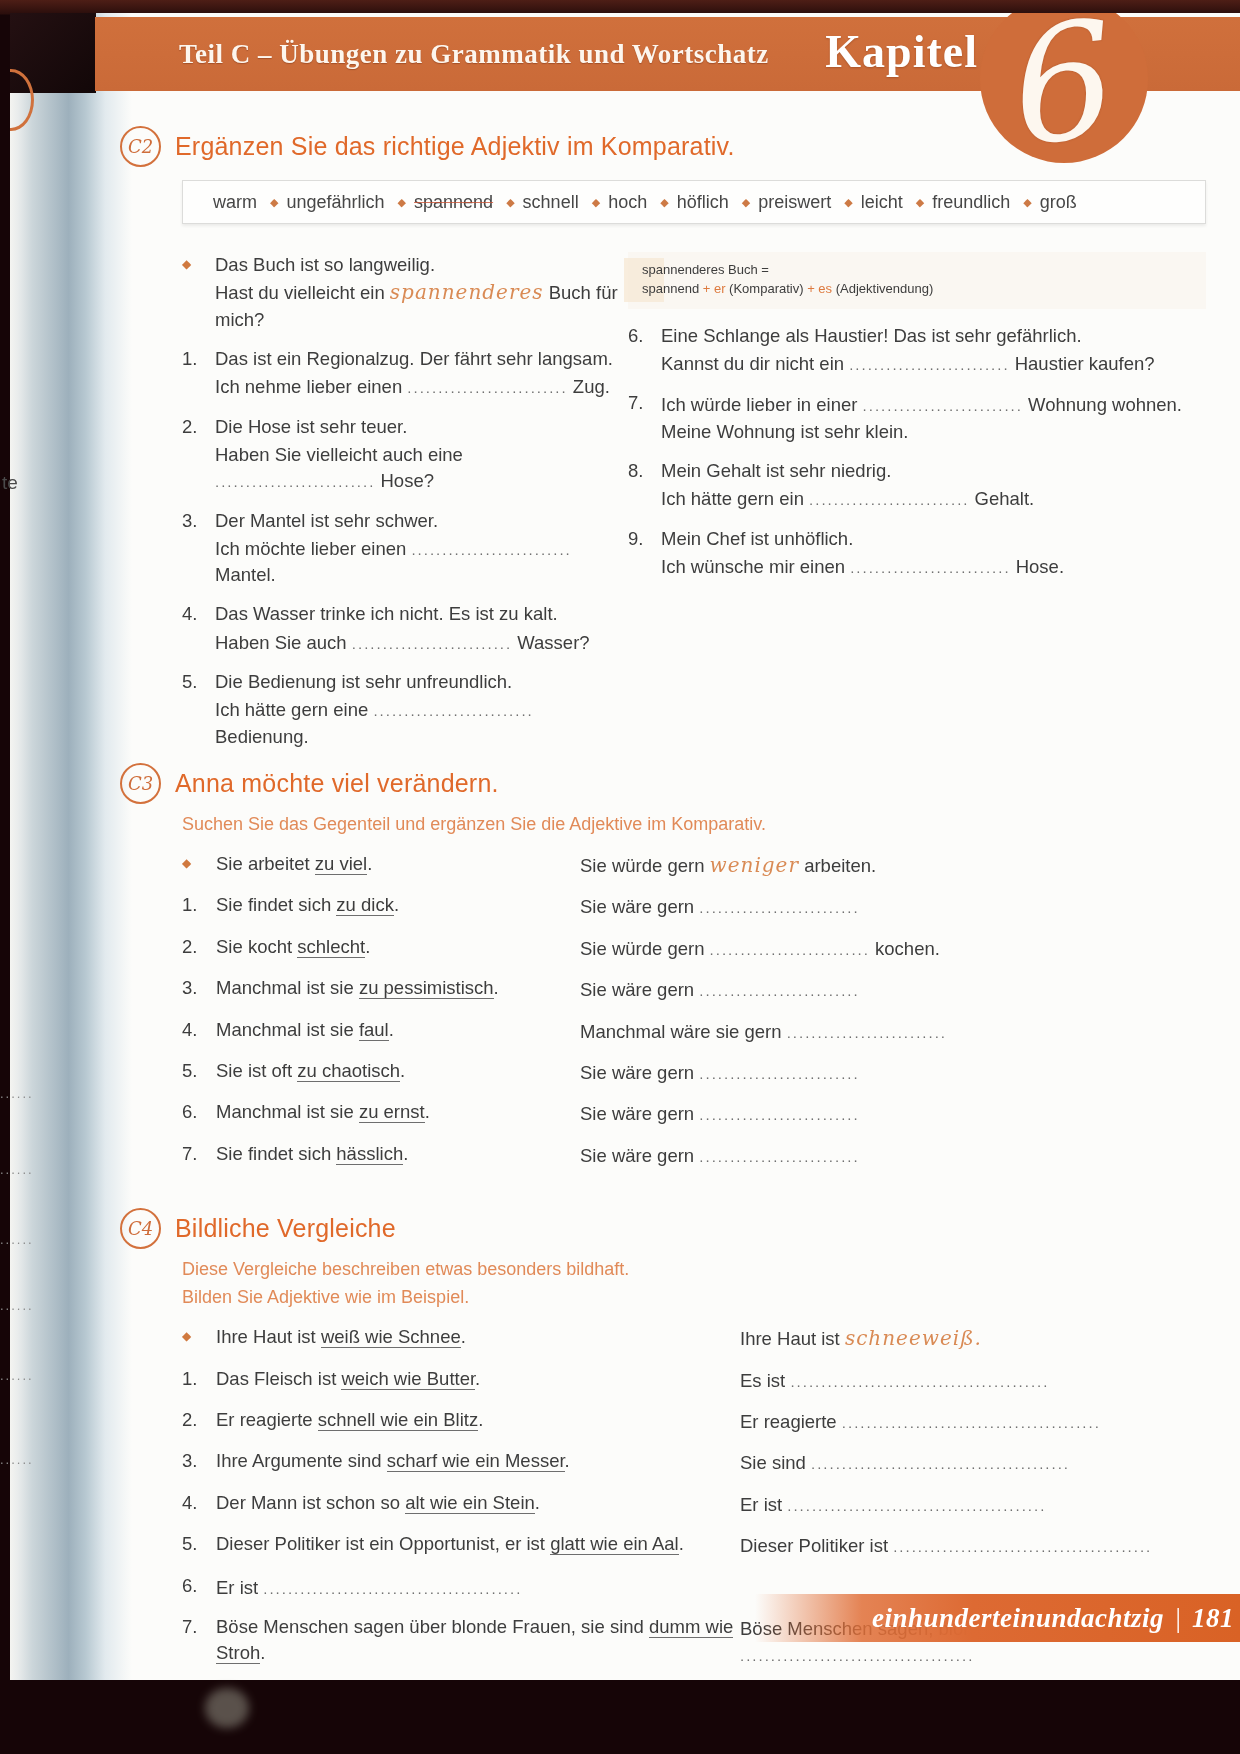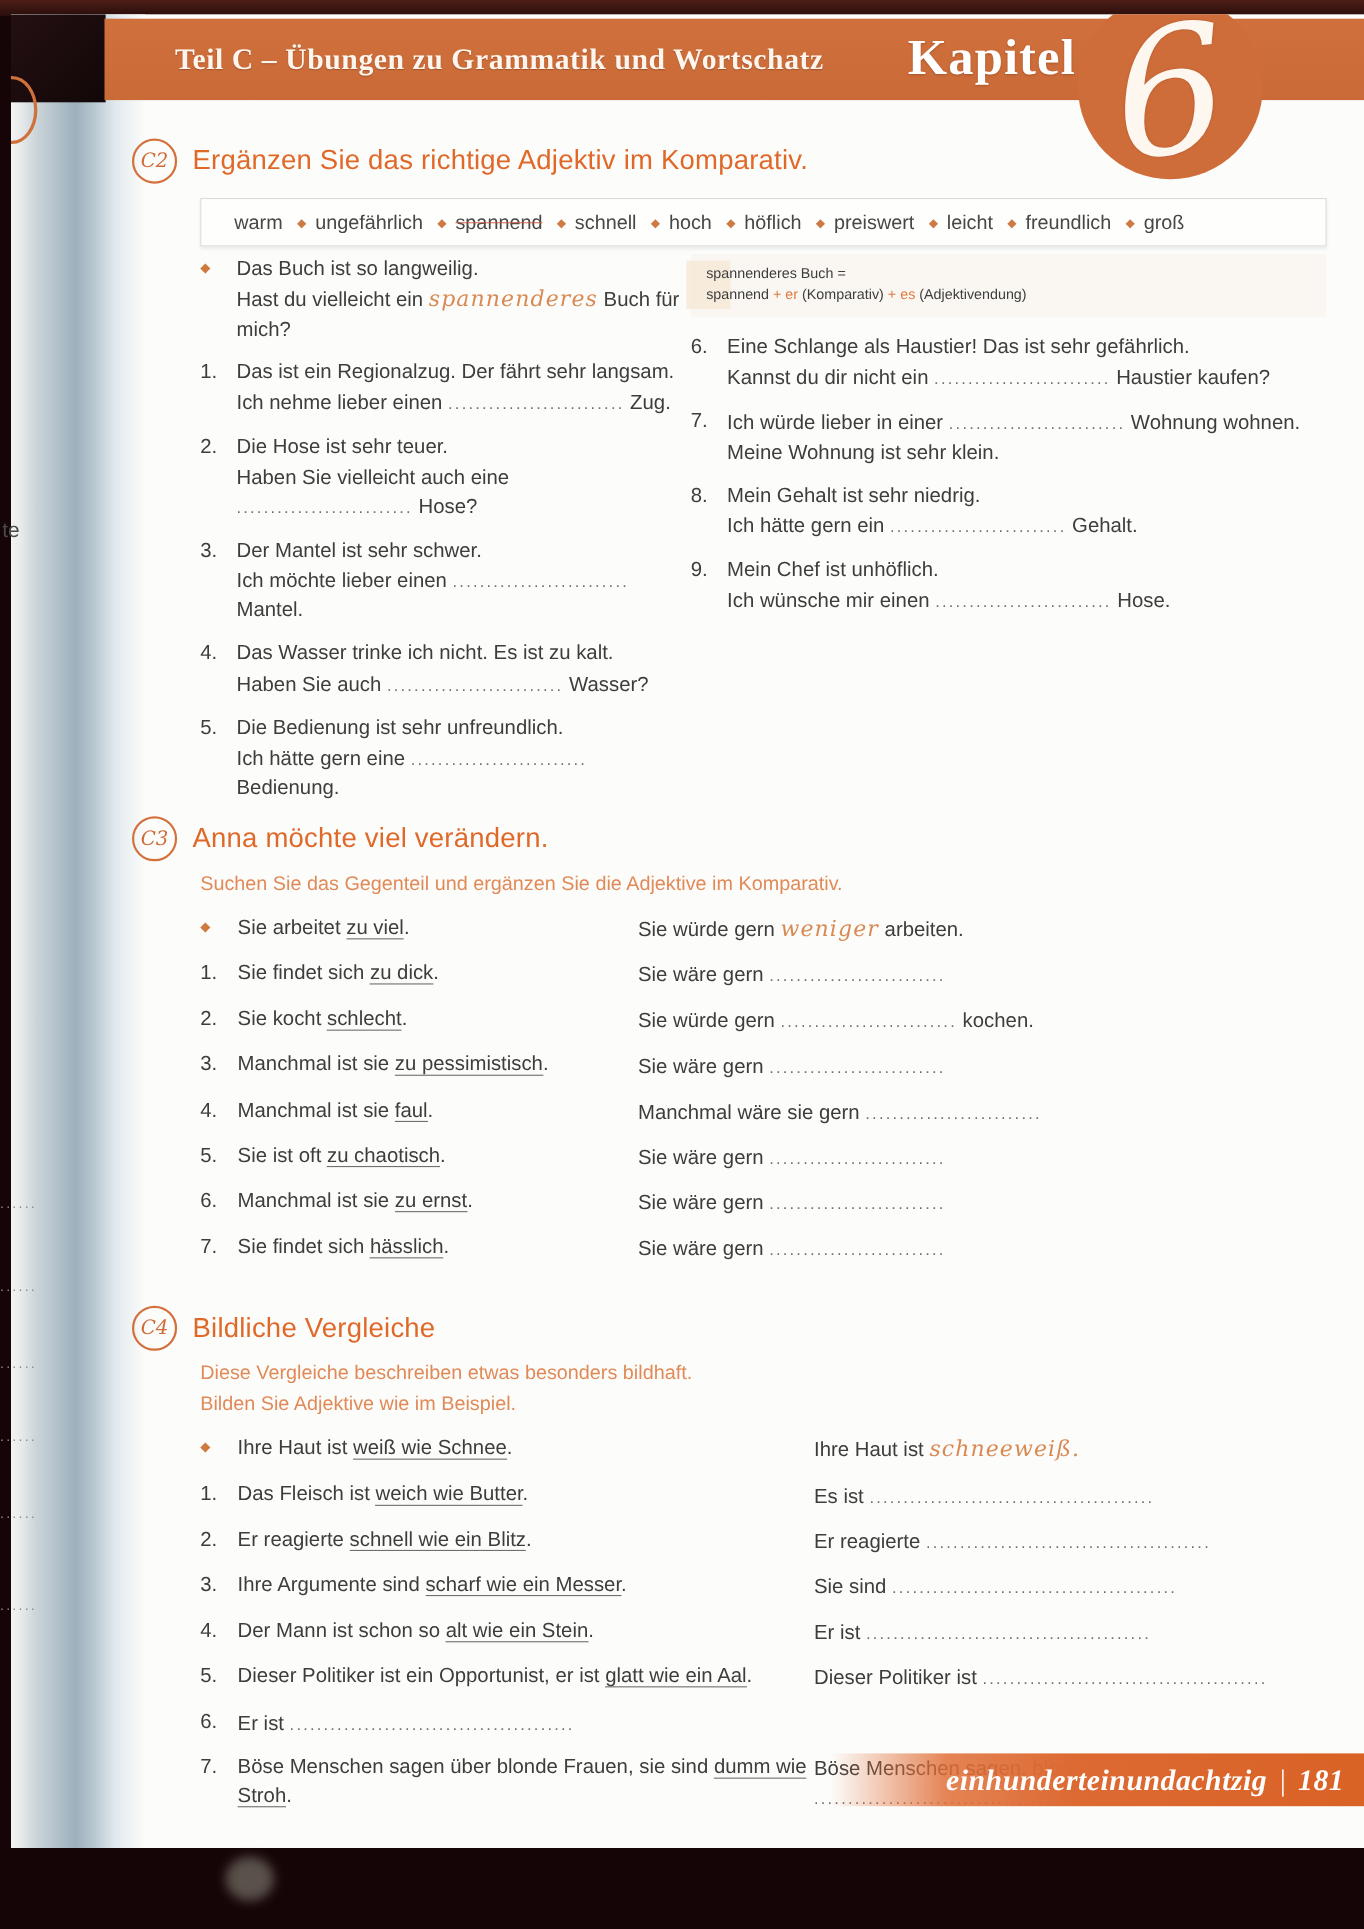--- a/index.html
+++ b/index.html
@@ -8,39 +8,39 @@
     background:linear-gradient(180deg,#4e1e16 0%,#2a0e0c 14px,#160507 15px,#160507 100%);
     font-family:"Liberation Sans",sans-serif;color:#3d3d3d;
   }
   
   .page{position:absolute;left:10px;top:13px;width:1230px;height:1667px;background:#fcfcfa;overflow:hidden;}
   .curl{position:absolute;left:0;top:0;width:122px;height:100%;
     background:linear-gradient(90deg,#f4f4f1 0px,#e9ecec 8px,#ccd6da 22px,#9db0bc 48%,#b7c8d1 62%,#e2eaee 78%,#fcfcfa 100%);}
   .dark-corner{position:absolute;left:0;top:0;width:86px;height:80px;background:linear-gradient(135deg,#241012,#120708);}
   
   .banner{position:absolute;left:85px;top:4px;right:0;height:74px;background:linear-gradient(180deg,#d0703c,#ca6a38);display:flex;align-items:center;}
-  .banner-title{font-family:"Liberation Serif",serif;font-weight:bold;color:#fdf6ee;font-size:27px;padding-left:64px;letter-spacing:.5px;text-shadow:0 1px 1px rgba(90,30,10,.35);}
+  .banner-title{font-family:"Liberation Serif",serif;font-weight:bold;color:#fdf6ee;font-size:27px;padding-left:48px;letter-spacing:.5px;text-shadow:0 1px 1px rgba(90,30,10,.35);margin-left:36px;}
   .kapitel{position:absolute;right:262px;top:12px;font-family:"Liberation Serif",serif;font-weight:bold;color:#fff;font-size:46px;letter-spacing:1px;text-shadow:0 1px 2px rgba(90,30,10,.3);}
   .six-blob{position:absolute;right:92px;top:-18px;width:168px;height:168px;border-radius:50%;background:#cf6d3a;display:flex;align-items:center;justify-content:center;}
   .six{font-family:"DejaVu Serif",serif;font-style:italic;font-size:160px;line-height:1;color:#fdf7ef;transform:rotate(-6deg);margin-top:10px;text-shadow:0 0 2px rgba(120,50,20,.4);}
   .edge-circle{position:absolute;left:-22px;top:56px;width:40px;height:56px;border:3px solid #d0713c;border-radius:50%;background:transparent;}
   
   .content{position:absolute;left:120px;top:126px;right:34px;}
   .sec{position:relative;}
   .sec-c2{min-height:574px;}
   .sec-c3{min-height:445px;}
   .sec-header{display:flex;align-items:center;gap:14px;}
   .badge{width:37px;height:37px;border:2.5px solid #d3713c;border-radius:50%;flex:0 0 37px;
     display:flex;align-items:center;justify-content:center;
     font-family:"DejaVu Serif",serif;font-style:italic;font-size:18px;color:#cf6d3a;}
   .sec-title{font-size:25px;color:#e0692a;letter-spacing:.2px;}
   .sec-sub{margin-left:62px;margin-top:7px;font-size:18px;color:#e18a58;line-height:1.45;}
   .sec-body{margin-left:62px;}
   
-  .wordbank{margin-top:13px;margin-bottom:7px;background:#fefefd;border:1px solid #dcdcda;box-shadow:0 2px 3px rgba(0,0,0,.07);
+  .wordbank{margin-top:13px;margin-bottom:28px;background:#fefefd;border:1px solid #dcdcda;box-shadow:0 2px 3px rgba(0,0,0,.07);
     height:42px;line-height:42px;padding:0 14px;font-size:18px;color:#474747;white-space:nowrap;}
   .wb-sep{color:#cd7a45;font-size:11px;margin:0 8px;vertical-align:2px;}
   .wb-word.struck{text-decoration:line-through;text-decoration-color:rgba(205,85,55,.8);}
   
   .c2-cols{display:flex;align-items:flex-start;}
   .c2-left{width:446px;flex:0 0 446px;}
   .c2-right{flex:1;min-width:0;}
   .c2-item{display:flex;margin-bottom:13px;line-height:1.42;font-size:18.5px;}
   .c2-item .num{flex:0 0 33px;}
   .c2-item .itxt{flex:1;min-width:0;}
@@ -54,21 +54,21 @@
   .rows{margin-top:14px;}
   .row{display:grid;margin-bottom:13px;line-height:1.42;font-size:18.5px;}
   .rows-c3 .row{grid-template-columns:34px 364px 1fr;}
   .rows-c4 .row{grid-template-columns:34px 524px 1fr;}
   .u{border-bottom:1.5px solid #6e6e6e;}
   .dots{color:#707070;letter-spacing:2px;font-size:15px;white-space:nowrap;}
   .hw{font-family:"DejaVu Serif",serif;font-style:italic;color:#d98a54;font-size:20px;letter-spacing:1px;}
   
   .footer-bar{position:absolute;left:755px;right:0;top:1594px;height:48px;
     background:linear-gradient(90deg,rgba(224,110,55,0) 0%,rgba(224,110,55,.85) 22%,#dd6a33 45%,#d96225 100%);
-    display:flex;align-items:center;justify-content:flex-end;padding-right:18px;box-sizing:border-box;}
+    display:flex;align-items:center;justify-content:flex-end;padding-right:6px;box-sizing:border-box;}
   .footer-text{font-family:"Liberation Serif",serif;font-weight:bold;font-style:italic;color:#fff;font-size:27px;letter-spacing:.5px;white-space:nowrap;}
   .footer-text .sep{margin:0 10px;font-weight:normal;}
   
   .blob{position:absolute;left:205px;top:1688px;width:44px;height:40px;border-radius:50%;background:#6b645c;filter:blur(5px);opacity:.8;}
   
   .frag-te{position:absolute;left:2px;top:472px;font-size:19px;color:#4a4a4a;z-index:5;}
   .frag-dots{position:absolute;left:0;font-size:13px;color:#8c8c8c;letter-spacing:2px;z-index:5;}
 </style>
 </head>
 <body>

